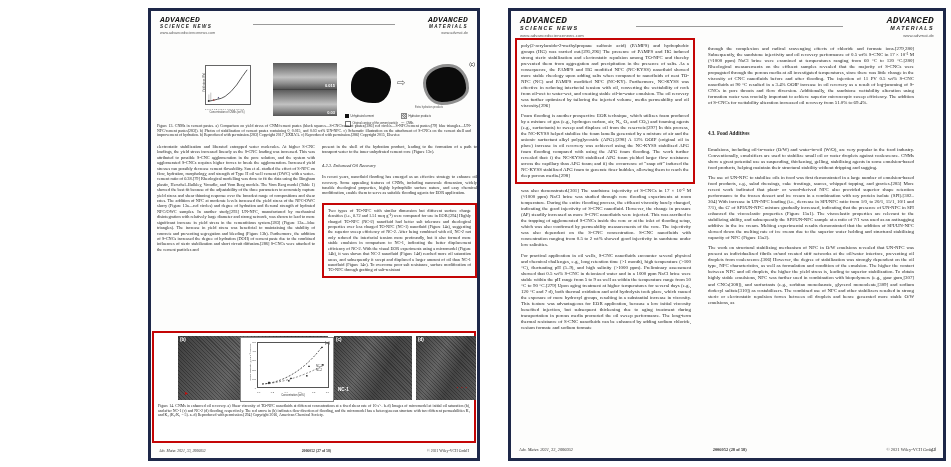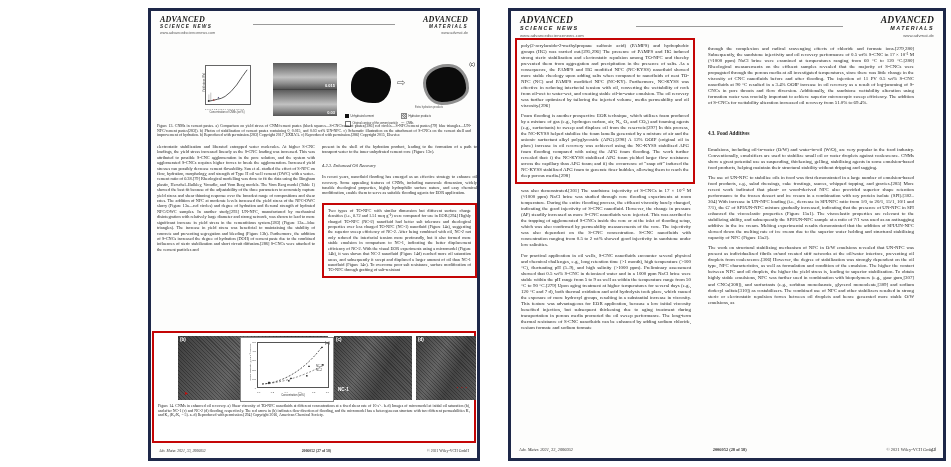--- a/index.html
+++ b/index.html
@@ -5,21 +5,21 @@
   html,body{margin:0;padding:0;background:#fff;}
   .stage{position:relative;width:951px;height:467px;background:#ffffff;overflow:hidden;
          font-family:"Liberation Serif",serif;color:#1c1c1c;}
   .page{position:absolute;top:8px;height:453px;background:#fdfdfc;border:3px solid #1e2849;
         box-sizing:border-box;overflow:hidden;}
   .page-left{left:148px;width:332px;}
   .page-right{left:508px;width:438px;}
 
   
   .brand{position:absolute;top:5px;line-height:1;}
-  .brand .l1{font-family:Liberation Serif, serif;font-style:italic;font-weight:900;font-size:8px;letter-spacing:.2px;}
+  .brand .l1{font-family:Liberation Mono, monospace;font-style:italic;font-weight:900;font-size:8px;letter-spacing:.2px;}
   .brand .l2{font-family:"Liberation Sans",sans-serif;font-style:italic;font-weight:700;font-size:4.6px;letter-spacing:1.4px;margin-top:.5px;}
   .brand .url{font-family:"Liberation Sans",sans-serif;font-size:3.6px;color:#555;margin-top:2.5px;letter-spacing:.1px;}
   .brand-left{left:9px;}
   .brand-right{right:9px;text-align:right;}
   .hdr-rule{position:absolute;top:13px;height:0;border-top:.7px solid #9a9a9a;}
   .pr .brand .l1{font-size:9.5px}.pr .brand .l2{font-size:5.4px}.pr .brand .url{font-size:4.2px}
   .pr .hdr-rule{top:15px;}
 
   
   .bodytext{font-size:4.3px;line-height:5.4px;text-align:justify;}

